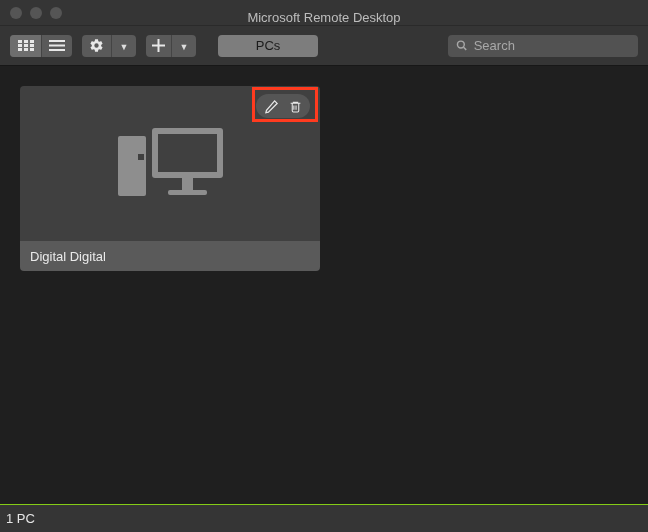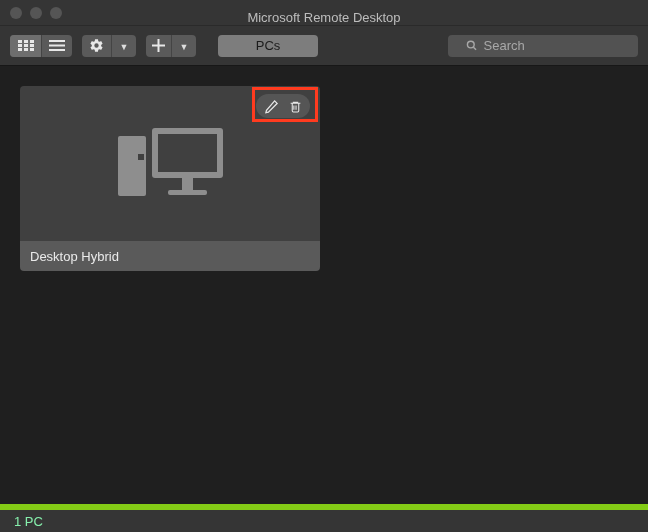--- a/index.html
+++ b/index.html
@@ -96,21 +96,21 @@
     color: #e8e8e8;
   }
   .spacer { flex: 1; }
   .search {
     display: flex;
     align-items: center;
     background: #525252;
     border-radius: 4px;
     height: 22px;
     width: 190px;
-    padding: 0 18px;
+    padding: 0 8px;
     gap: 6px;
     color: #a8a8a8;
   }
   .search input {
     background: transparent;
     border: none;
     outline: none;
     color: #ddd;
     font-size: 13px;
     width: 100%;
@@ -172,24 +172,24 @@
     width: 66px;
     height: 35px;
     border: 3px solid #ff3b1f;
     pointer-events: none;
   }
   .statusbar {
     height: 28px;
     background: #353535;
     display: flex;
     align-items: center;
-    padding: 0 14px;
-    color: #86efac;
-    font-size: 13px;
-    border-top: 6px solid #84cc16;
+    padding: 0 6px;
+    color: #e5e5e5;
+    font-size: 13px;
+    border-top: 1px solid #84cc16;
   }
   svg { display: block; }
   .chev { font-size: 9px; position: relative; top:1px;}
 </style>
 </head>
 <body>
 
 <div class="titlebar">
   <div class="traffic-lights">
     <span></span>
@@ -287,19 +287,19 @@
             </svg>
         </button>
         <button>
           <svg width="13" height="15" viewBox="0 0 24 24" fill="none" stroke="#e8e8e8" stroke-width="2">
               <path d="M3 6h18M8 6V4h8v2m2 0v14a2 2 0 0 1-2 2H8a2 2 0 0 1-2-2V6m3 4v8m4-8v8"></path>
             </svg>
         </button>
       </div>
       <div class="highlight-box"></div>
     </div>
-    <div class="card-label">Desktop Hybrid</div>
+    <div class="card-label">Digital Digital</div>
   </div>
 </div>
 
 <div class="statusbar">
   <span>1 PC</span>
 </div>
 
 </body></html>

